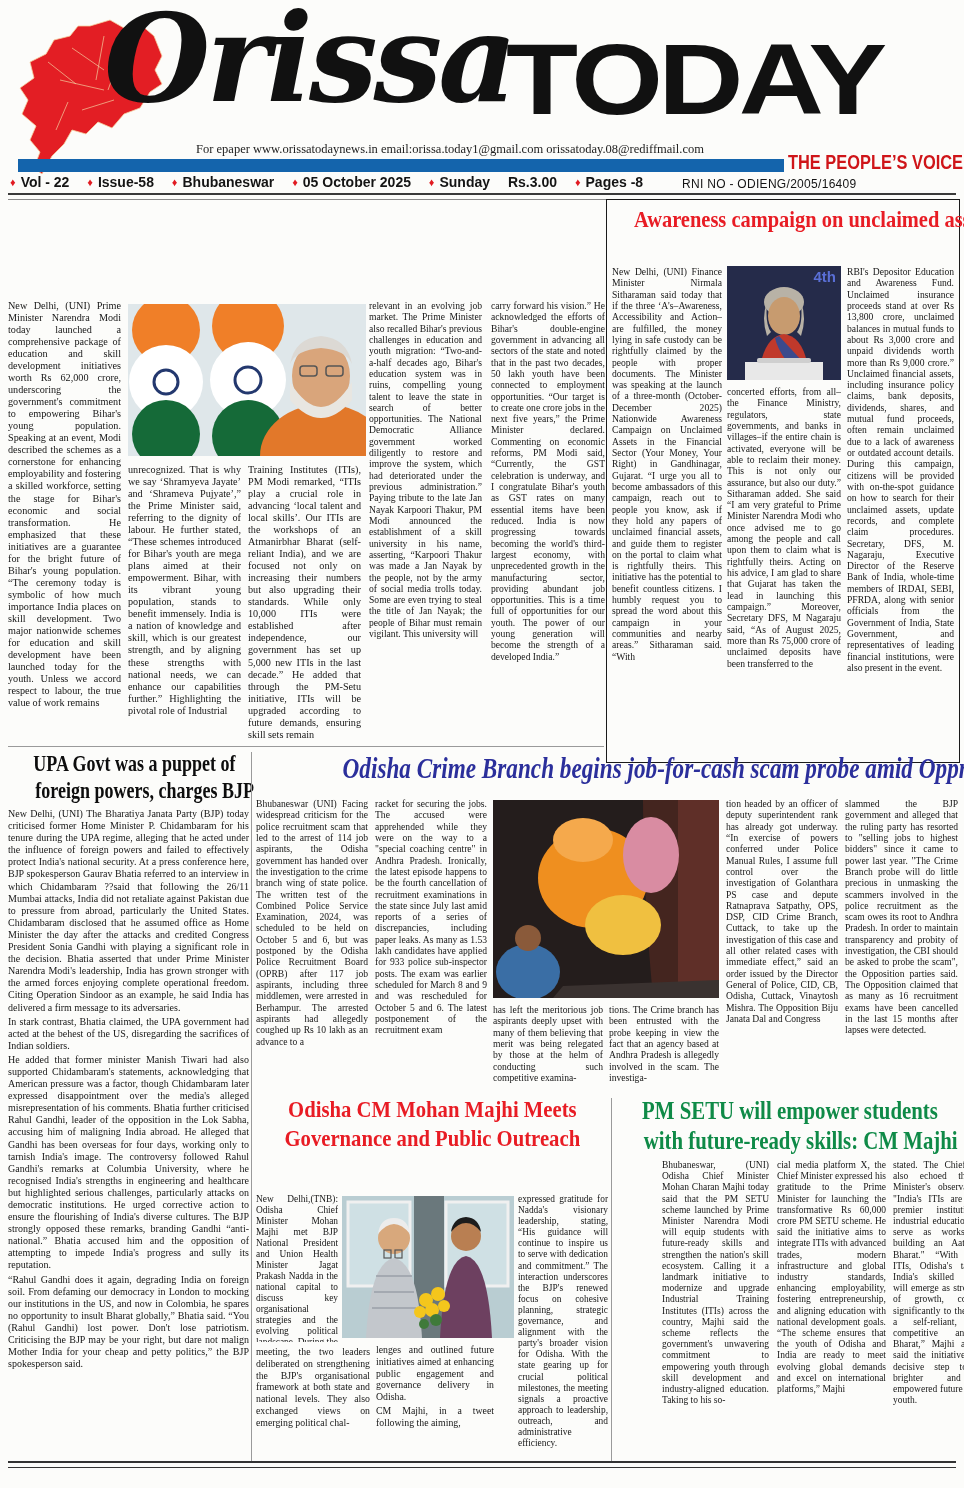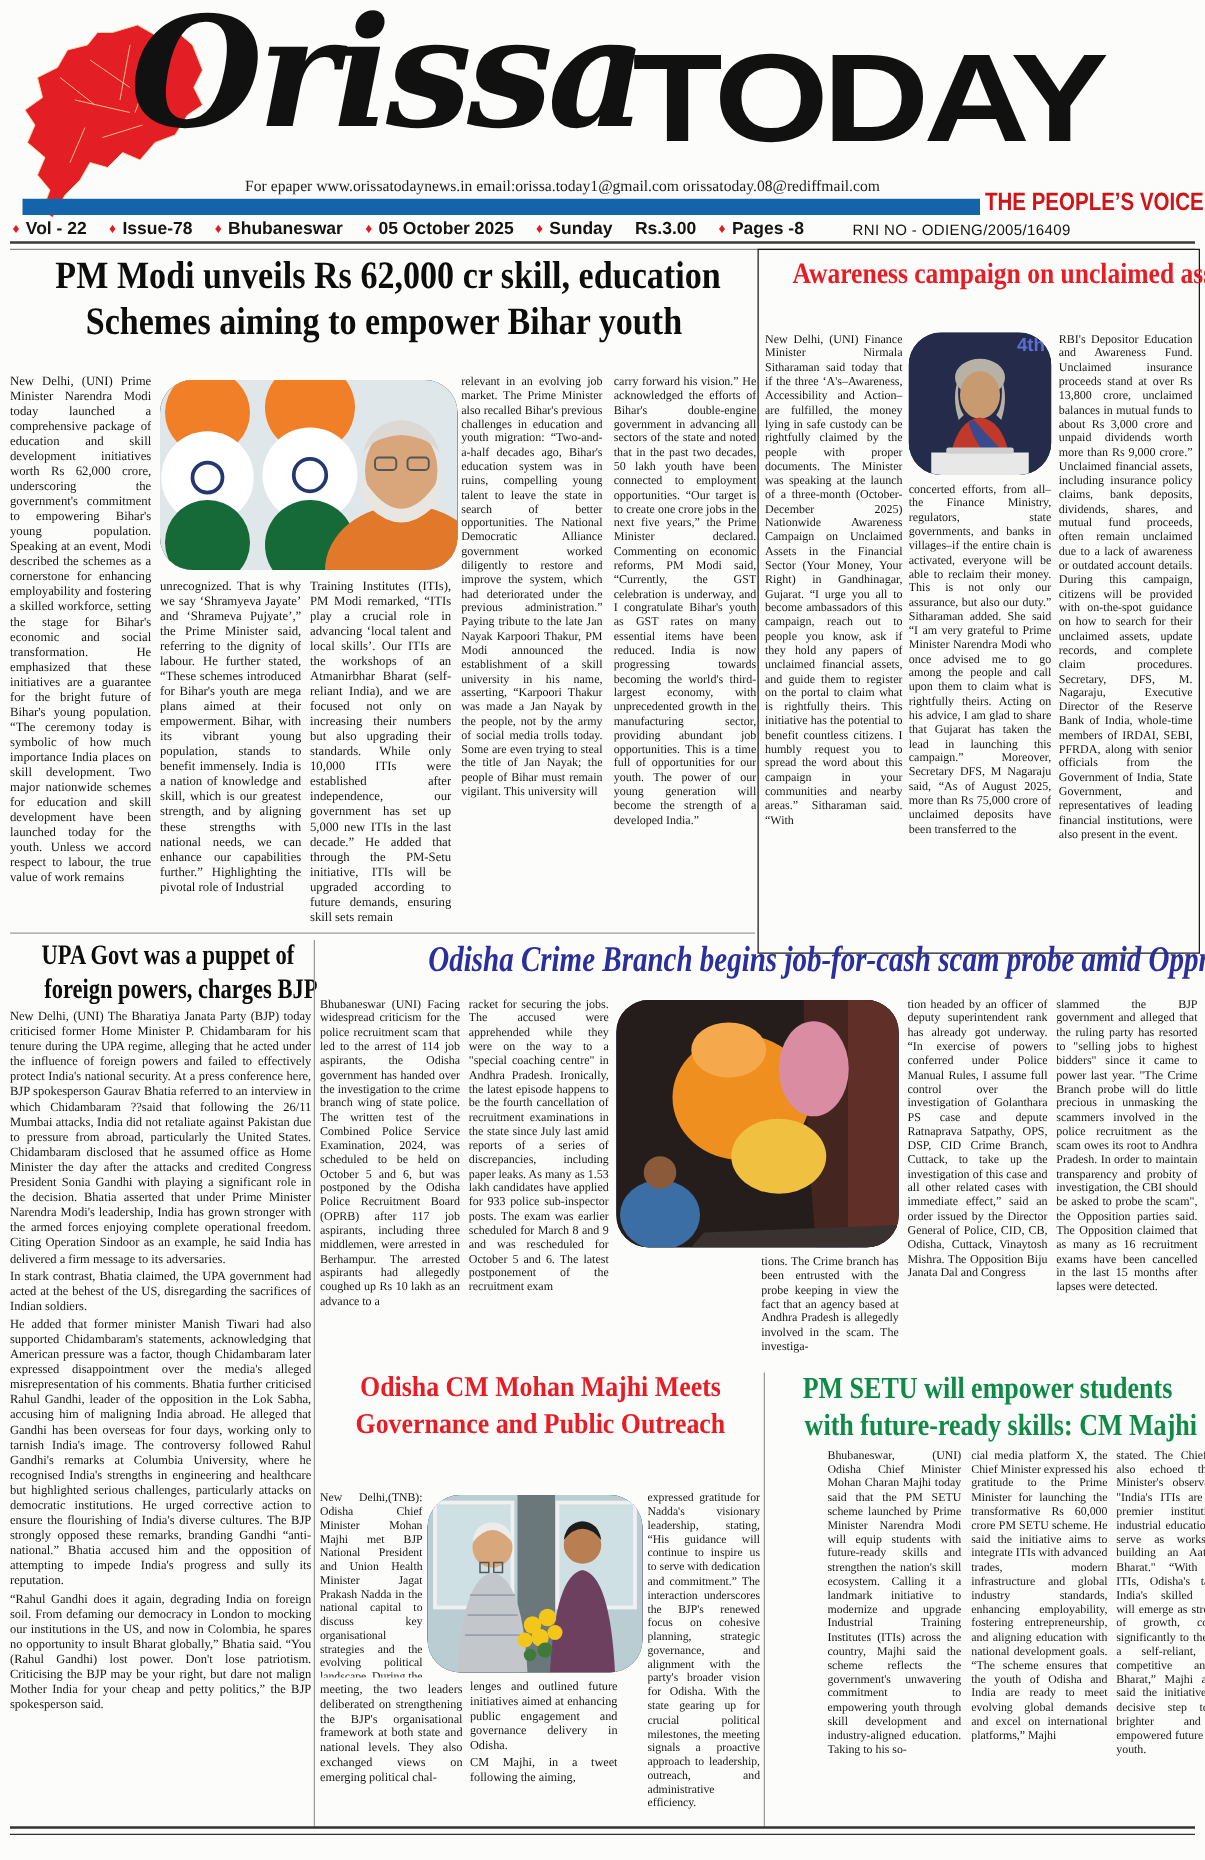--- a/index.html
+++ b/index.html
@@ -36,21 +36,21 @@
   .crime-hl .ln{font-size:29px;font-style:italic;transform:scaleX(.8);color:#2b2f9b;}
   .nadda-hl .ln{font-size:23px;line-height:1.25;transform:scaleX(.9);color:#e81c24;}
   .setu-hl .ln{font-size:24.5px;line-height:1.22;transform:scaleX(.85);color:#0f8a47;}
 
   
   .col{position:absolute;text-align:justify;overflow:hidden;color:#161616;}
   .fs10{font-size:10.2px;line-height:1.18;}
   .fs96{font-size:9.6px;line-height:1.18;}
   .col p{margin:0 0 2px 0;}
 
-  .photo{position:absolute;overflow:hidden;background:#0f172a;border-radius:26px;}
+  .photo{position:absolute;overflow:hidden;background:#86efac;}
   .photo svg{display:block;width:100%;height:100%;}
 
   .sep-v{position:absolute;width:1px;background:#9a9a9a;}
   .sep-h{position:absolute;height:1px;background:#9a9a9a;}
   .fm-box{left:606px;top:199px;width:352px;height:562px;border:1.5px solid #1a1a1a;}
   .rule-bottom{left:8px;width:948px;top:1461px;height:4px;border-top:2px solid #333;border-bottom:1px solid #333;}
   .overlay-4th{position:absolute;right:5px;top:2px;font-family:"Liberation Sans",sans-serif;
                font-weight:bold;font-size:15px;color:#5a6fd6;}
 </style>
 </head>
@@ -65,35 +65,31 @@
     </svg>
   </div>
   <div class="abs title-script">Orissa</div>
   <div class="abs title-bold">TODAY</div>
   <div class="abs epaper">For epaper www.orissatodaynews.in email:orissa.today1@gmail.com orissatoday.08@rediffmail.com</div>
   <div class="abs blue-bar"></div>
   <div class="abs tagline">THE PEOPLE’S VOICE</div>
 
   <div class="abs info-bar">
     <span class="info-item"><span class="diamond">♦</span><span>Vol - 22</span></span>
-    <span class="info-item"><span class="diamond">♦</span><span>Issue-78</span></span>
+    <span class="info-item"><span class="diamond">♦</span><span>Issue-58</span></span>
     <span class="info-item"><span class="diamond">♦</span><span>Bhubaneswar</span></span>
     <span class="info-item"><span class="diamond">♦</span><span>05 October 2025</span></span>
     <span class="info-item"><span class="diamond">♦</span><span>Sunday</span></span>
     <span class="info-item"><span>Rs.3.00</span></span>
     <span class="info-item"><span class="diamond">♦</span><span>Pages -8</span></span>
   </div>
   <div class="abs rni">RNI NO - ODIENG/2005/16409</div>
   <div class="abs rule-top"></div>
 
   <div class="abs" style="left:8px;top:202px;width:598px;height:546px;">
-    <div class="main-hl">
-      <div class="lnwrap"><span class="ln">PM Modi unveils Rs 62,000 cr skill, education</span></div>
-      <div class="lnwrap"><span class="ln">Schemes aiming to empower Bihar youth</span></div>
-    </div>
     <div class="abs" style="left:0;top:98px;width:598px;height:446px;">
       <div class="col fs10" style="left:0;top:0;width:113px;height:446px;">New Delhi, (UNI) Prime Minister Narendra Modi today launched a comprehensive package of education and skill development initiatives worth Rs 62,000 crore, underscoring the government's commitment to empowering Bihar's young population. Speaking at an event, Modi described the schemes as a cornerstone for enhancing employability and fostering a skilled workforce, setting the stage for Bihar's economic and social transformation. He emphasized that these initiatives are a guarantee for the bright future of Bihar's young population. “The ceremony today is symbolic of how much importance India places on skill development. Two major nationwide schemes for education and skill development have been launched today for the youth. Unless we accord respect to labour, the true value of work remains</div>
       <div class="photo" style="left:120px;top:4px;width:238px;height:152px;">
         <svg viewBox="0 0 238 152" preserveAspectRatio="none">
           <rect width="238" height="152" fill="#dfe7ea"></rect>
           <circle cx="38" cy="26" r="34" fill="#f07f28"></circle>
           <circle cx="38" cy="78" r="37" fill="#ffffff"></circle>
           <circle cx="38" cy="78" r="12" fill="none" stroke="#23386e" stroke-width="3"></circle>
           <circle cx="38" cy="130" r="34" fill="#156a38"></circle>
           <circle cx="120" cy="22" r="36" fill="#f07f28"></circle>
@@ -171,20 +167,21 @@
           <path d="M150,0 L185,0 L185,198 L160,198 Q150,90 150,0 Z" fill="#44251f"></path>
           <ellipse cx="100" cy="78" rx="55" ry="50" fill="#ef8f1f"></ellipse>
           <ellipse cx="130" cy="125" rx="38" ry="30" fill="#f0c040"></ellipse>
           <ellipse cx="158" cy="55" rx="28" ry="38" fill="#d98ca2"></ellipse>
           <ellipse cx="90" cy="40" rx="30" ry="22" fill="#f5a94c"></ellipse>
           <ellipse cx="35" cy="172" rx="32" ry="28" fill="#3a6ea5"></ellipse>
           <circle cx="35" cy="138" r="13" fill="#8a5a3a"></circle>
           <path d="M60,198 L226,198 L226,180 L70,186 Z" fill="#3a3230"></path>
         </svg>
       </div>
+      <div class="col fs96" style="left:237px;top:206px;width:110px;height:86px;">has left the meritorious job aspirants deeply upset with many of them believing that merit was being relegated by those at the helm of conducting such competitive examina-</div>
       <div class="col fs96" style="left:353px;top:206px;width:110px;height:86px;">tions. The Crime branch has been entrusted with the probe keeping in view the fact that an agency based at Andhra Pradesh is allegedly involved in the scam. The investiga-</div>
       <div class="col fs96" style="left:470px;top:0;width:112px;height:292px;">tion headed by an officer of deputy superintendent rank has already got underway. “In exercise of powers conferred under Police Manual Rules, I assume full control over the investigation of Golanthara PS case and depute Ratnaprava Satpathy, OPS, DSP, CID Crime Branch, Cuttack, to take up the investigation of this case and all other related cases with immediate effect,” said an order issued by the Director General of Police, CID, CB, Odisha, Cuttack, Vinaytosh Mishra. The Opposition Biju Janata Dal and Congress</div>
       <div class="col fs96" style="left:589px;top:0;width:113px;height:292px;">slammed the BJP government and alleged that the ruling party has resorted to "selling jobs to highest bidders" since it came to power last year. "The Crime Branch probe will do little precious in unmasking the scammers involved in the police recruitment as the scam owes its root to Andhra Pradesh. In order to maintain transparency and probity of investigation, the CBI should be asked to probe the scam", the Opposition parties said. The Opposition claimed that as many as 16 recruitment exams have been cancelled in the last 15 months after lapses were detected.</div>
     </div>
   </div>
 
   <div class="abs" style="left:256px;top:1096px;width:352px;height:366px;">
     <div class="nadda-hl">
       <div class="lnwrap"><span class="ln">Odisha CM Mohan Majhi Meets</span></div>
       <div class="lnwrap"><span class="ln">Governance and Public Outreach</span></div>

